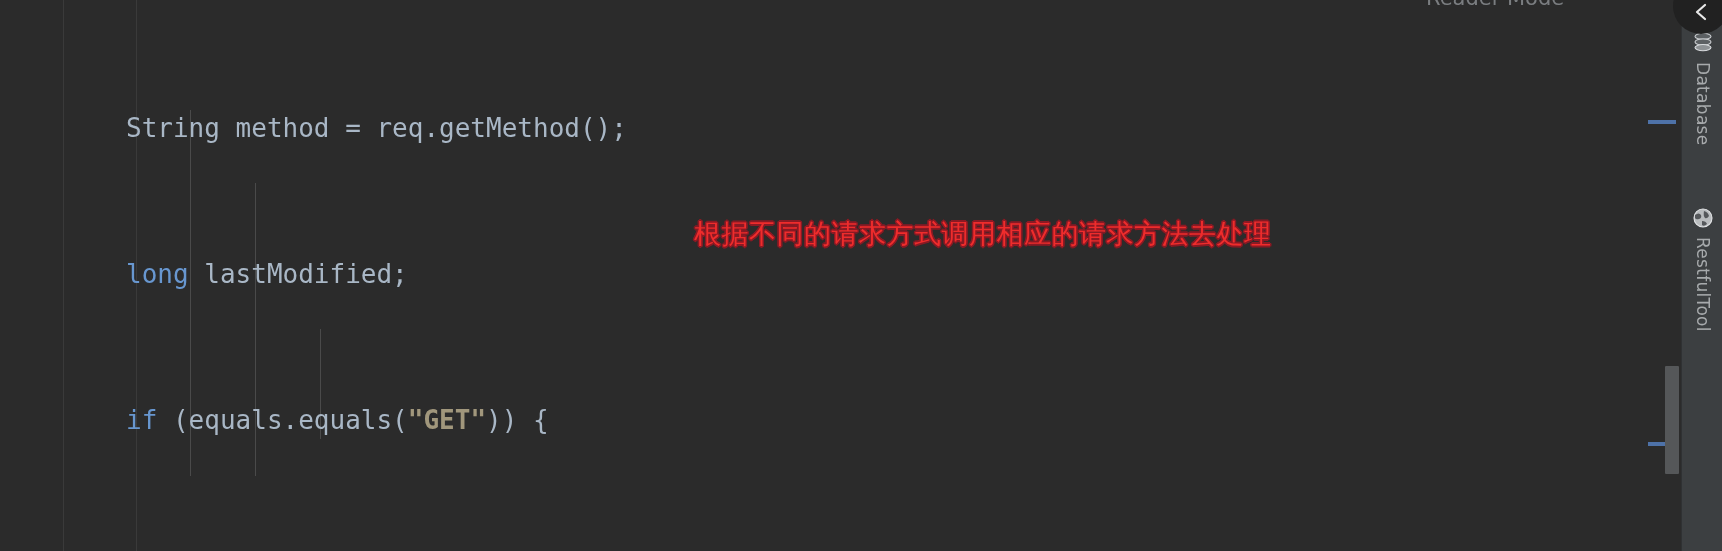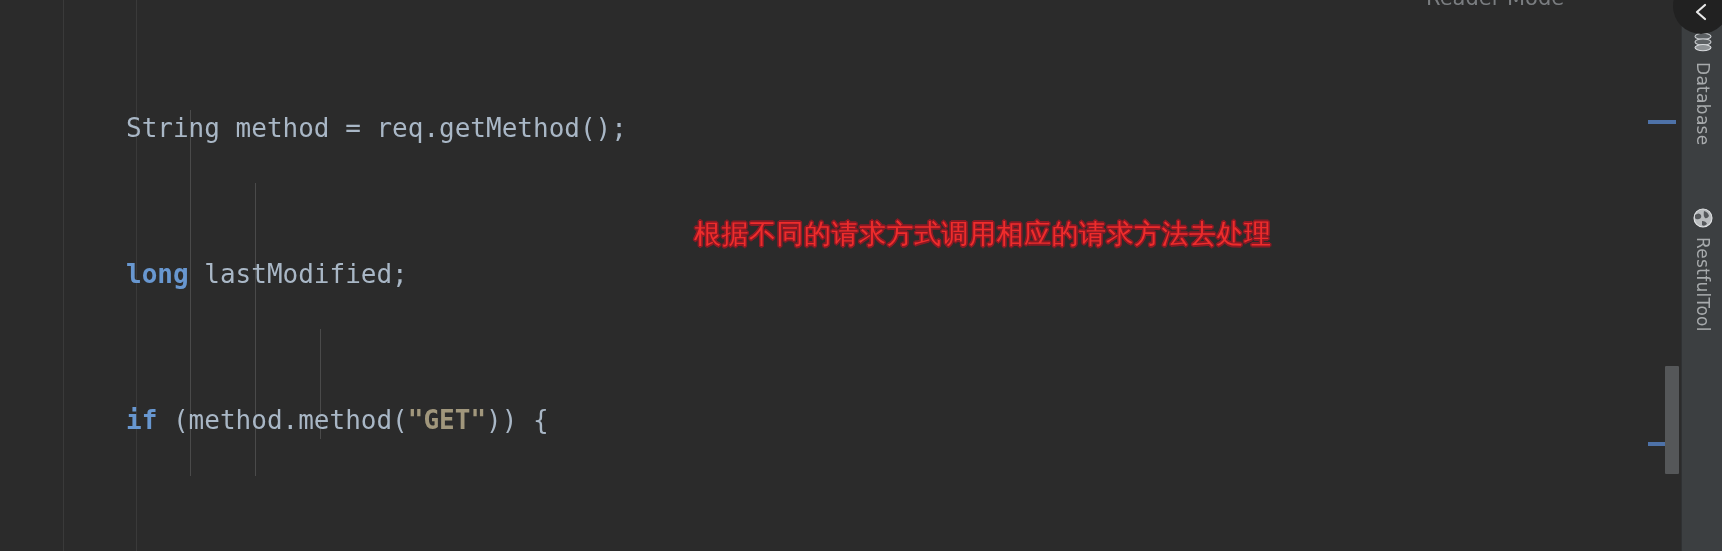--- a/index.html
+++ b/index.html
@@ -55,21 +55,21 @@
     white-space: pre;
     color: #a9b7c6;
     letter-spacing: 0px;
   }
   .code .line {
     height: 36.5px;
     white-space: pre;
   }
 
   
-  .kw   { color: #6897d0; font-weight: bold; }          
+  .kw   { color: #6897d0; }          
   .plain{ color: #a9b7c6; }
   .str  { color: #a1977c; font-weight: bold; }
 
   
   .indent-guide {
     position: absolute;
     width: 1px;
     background: #4a4a4a;
   }
 
@@ -198,21 +198,21 @@
     <div class="indent-guide" style="left:255px; top:183px; height:110px;"></div>
     <div class="indent-guide" style="left:255px; top:256px; height:220px;"></div>
     <div class="indent-guide" style="left:320px; top:329px; height:110px;"></div>
 
     <div class="code">
 
       <div class="line"><span class="plain">String method = req.getMethod();</span></div>
 
       <div class="line"><span class="kw">long</span><span class="plain"> lastModified;</span></div>
 
-      <div class="line"><span class="kw">if</span><span class="plain"> (method.method(</span><span class="str">"GET"</span><span class="plain">)) {</span></div>
+      <div class="line"><span class="kw">if</span><span class="plain"> (equals.equals(</span><span class="str">"GET"</span><span class="plain">)) {</span></div>
 
       <div class="line"><span class="plain">    lastModified = </span><span class="kw">this</span><span class="plain">.getLastModified(req);</span></div>
 
       
 
       
 
       
 
       

